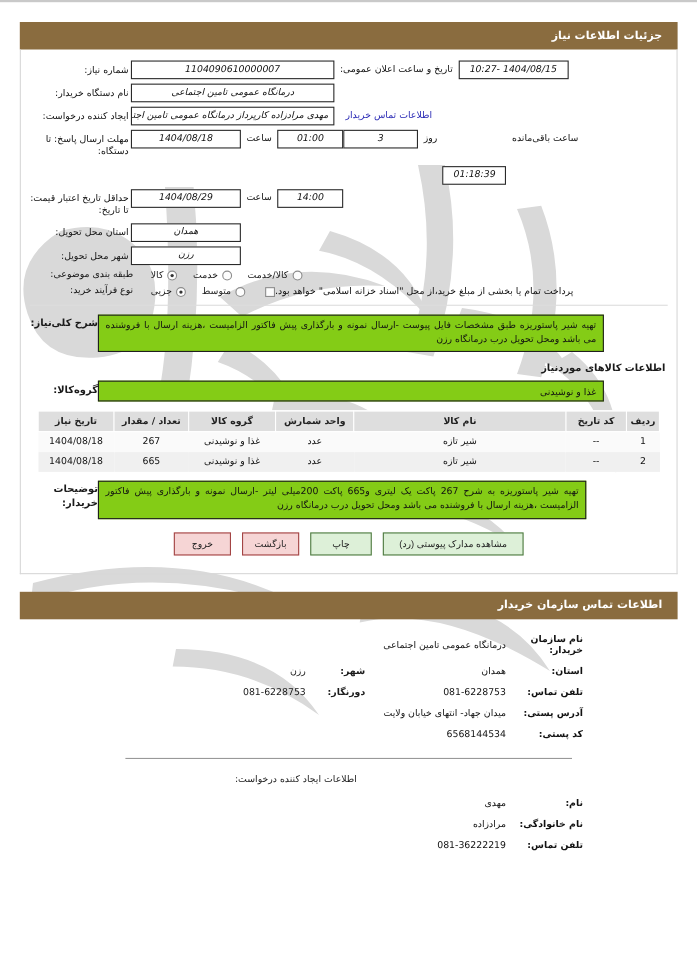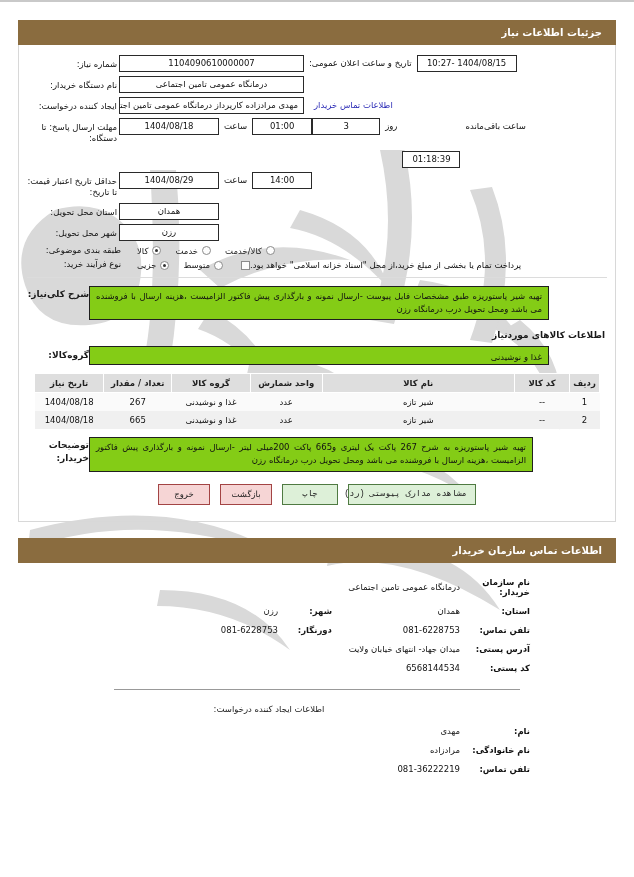--- a/index.html
+++ b/index.html
@@ -83,20 +83,21 @@
     border: 1px solid #2a2a2a;
     background: #ffffff;
     height: 17px;
     line-height: 15px;
     font-size: 8.5px;
     padding: 0 5px;
     text-align: center;
     color: #111;
     white-space: nowrap;
     overflow: hidden;
+    font-style: italic;
   }
   .fbox.w-org { width: 185px; }
   .fbox.date  { width: 100px; }
   .fbox.time  { width: 60px; }
   .fbox.days  { width: 68px; }
   .fbox.timer { width: 58px; margin-top: 33px; }
   .inline-lbl {
     font-size: 8.5px;
     padding: 3px 5px 0 5px;
     color: #111;
@@ -237,21 +238,21 @@
   }
   .btn {
     font-size: 8.5px;
     padding: 3px 8px;
     min-width: 52px;
     text-align: center;
     cursor: pointer;
     white-space: nowrap;
     line-height: 13px;
   }
-  .btn.green { background: #ddf0d8; border: 1px solid #4f7a42; color: #1d1d1d; font-family: Liberation Mono, monospace; }
+  .btn.green { background: #ddf0d8; border: 1px solid #4f7a42; color: #1d1d1d; }
   .btn.green.w1 { width: 128px; }
   .btn.green.w2 { width: 133px; }
   .btn.green.w3 { width: 56px; }
   .btn.pink  { background: #f6d5d5; border: 1px solid #a34444; color: #1d1d1d; width: 52px; }
 
   
   .contact-wrap {
     margin: 16px 18px 0 18px;
   }
   .contact-body {
@@ -444,21 +445,21 @@
       <div class="group-row">
         <div class="spacer-flex"></div>
         <div class="desc-box" style="min-height:18px;height:19px;line-height:15px;">غذا و نوشیدنی</div>
         <div class="desc-label">گروه‌کالا:</div>
       </div>
 
       <table class="items">
         <thead>
           <tr>
             <th style="width:30px">ردیف</th>
-            <th style="width:56px">کد کالا</th>
+            <th style="width:56px">کد تاریخ</th>
             <th style="width:200px">نام کالا</th>
             <th style="width:72px">واحد شمارش</th>
             <th style="width:80px">گروه کالا</th>
             <th style="width:68px">تعداد / مقدار</th>
             <th style="width:70px">تاریخ نیاز</th>
           </tr>
         </thead>
         <tbody>
           <tr>
             <td>1</td>

